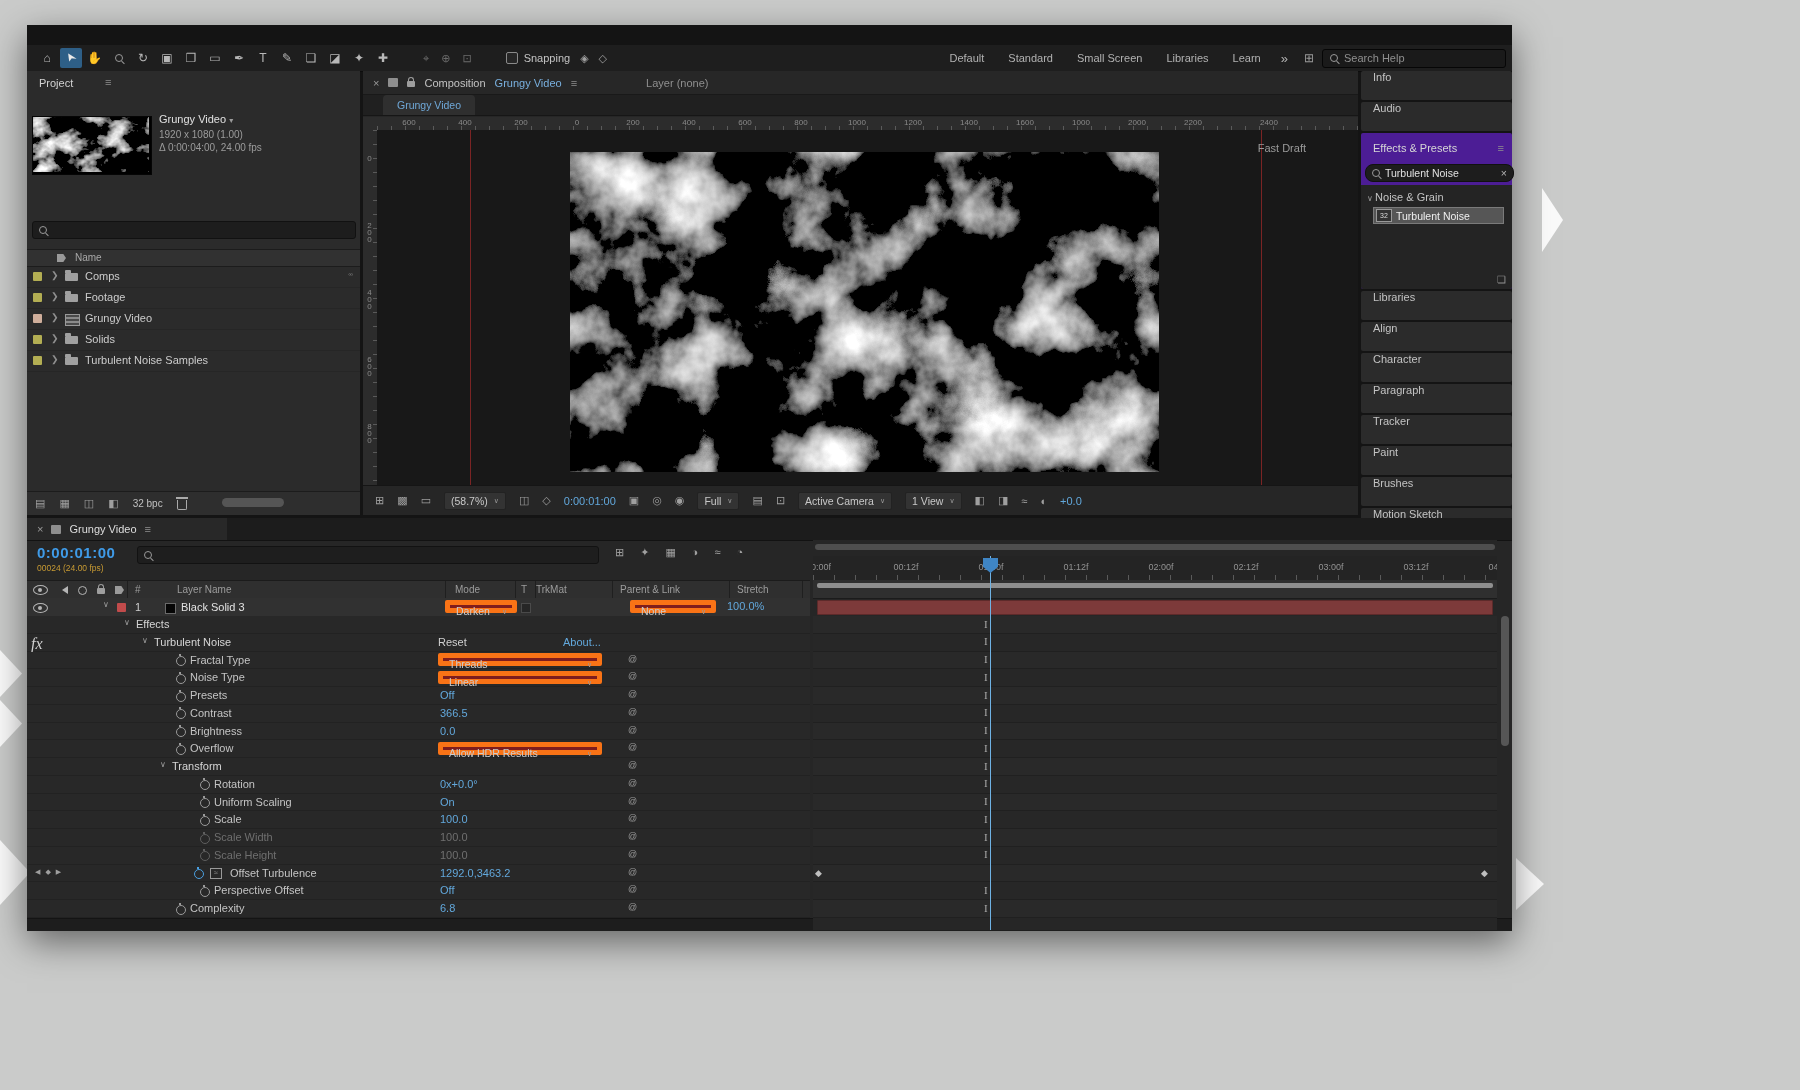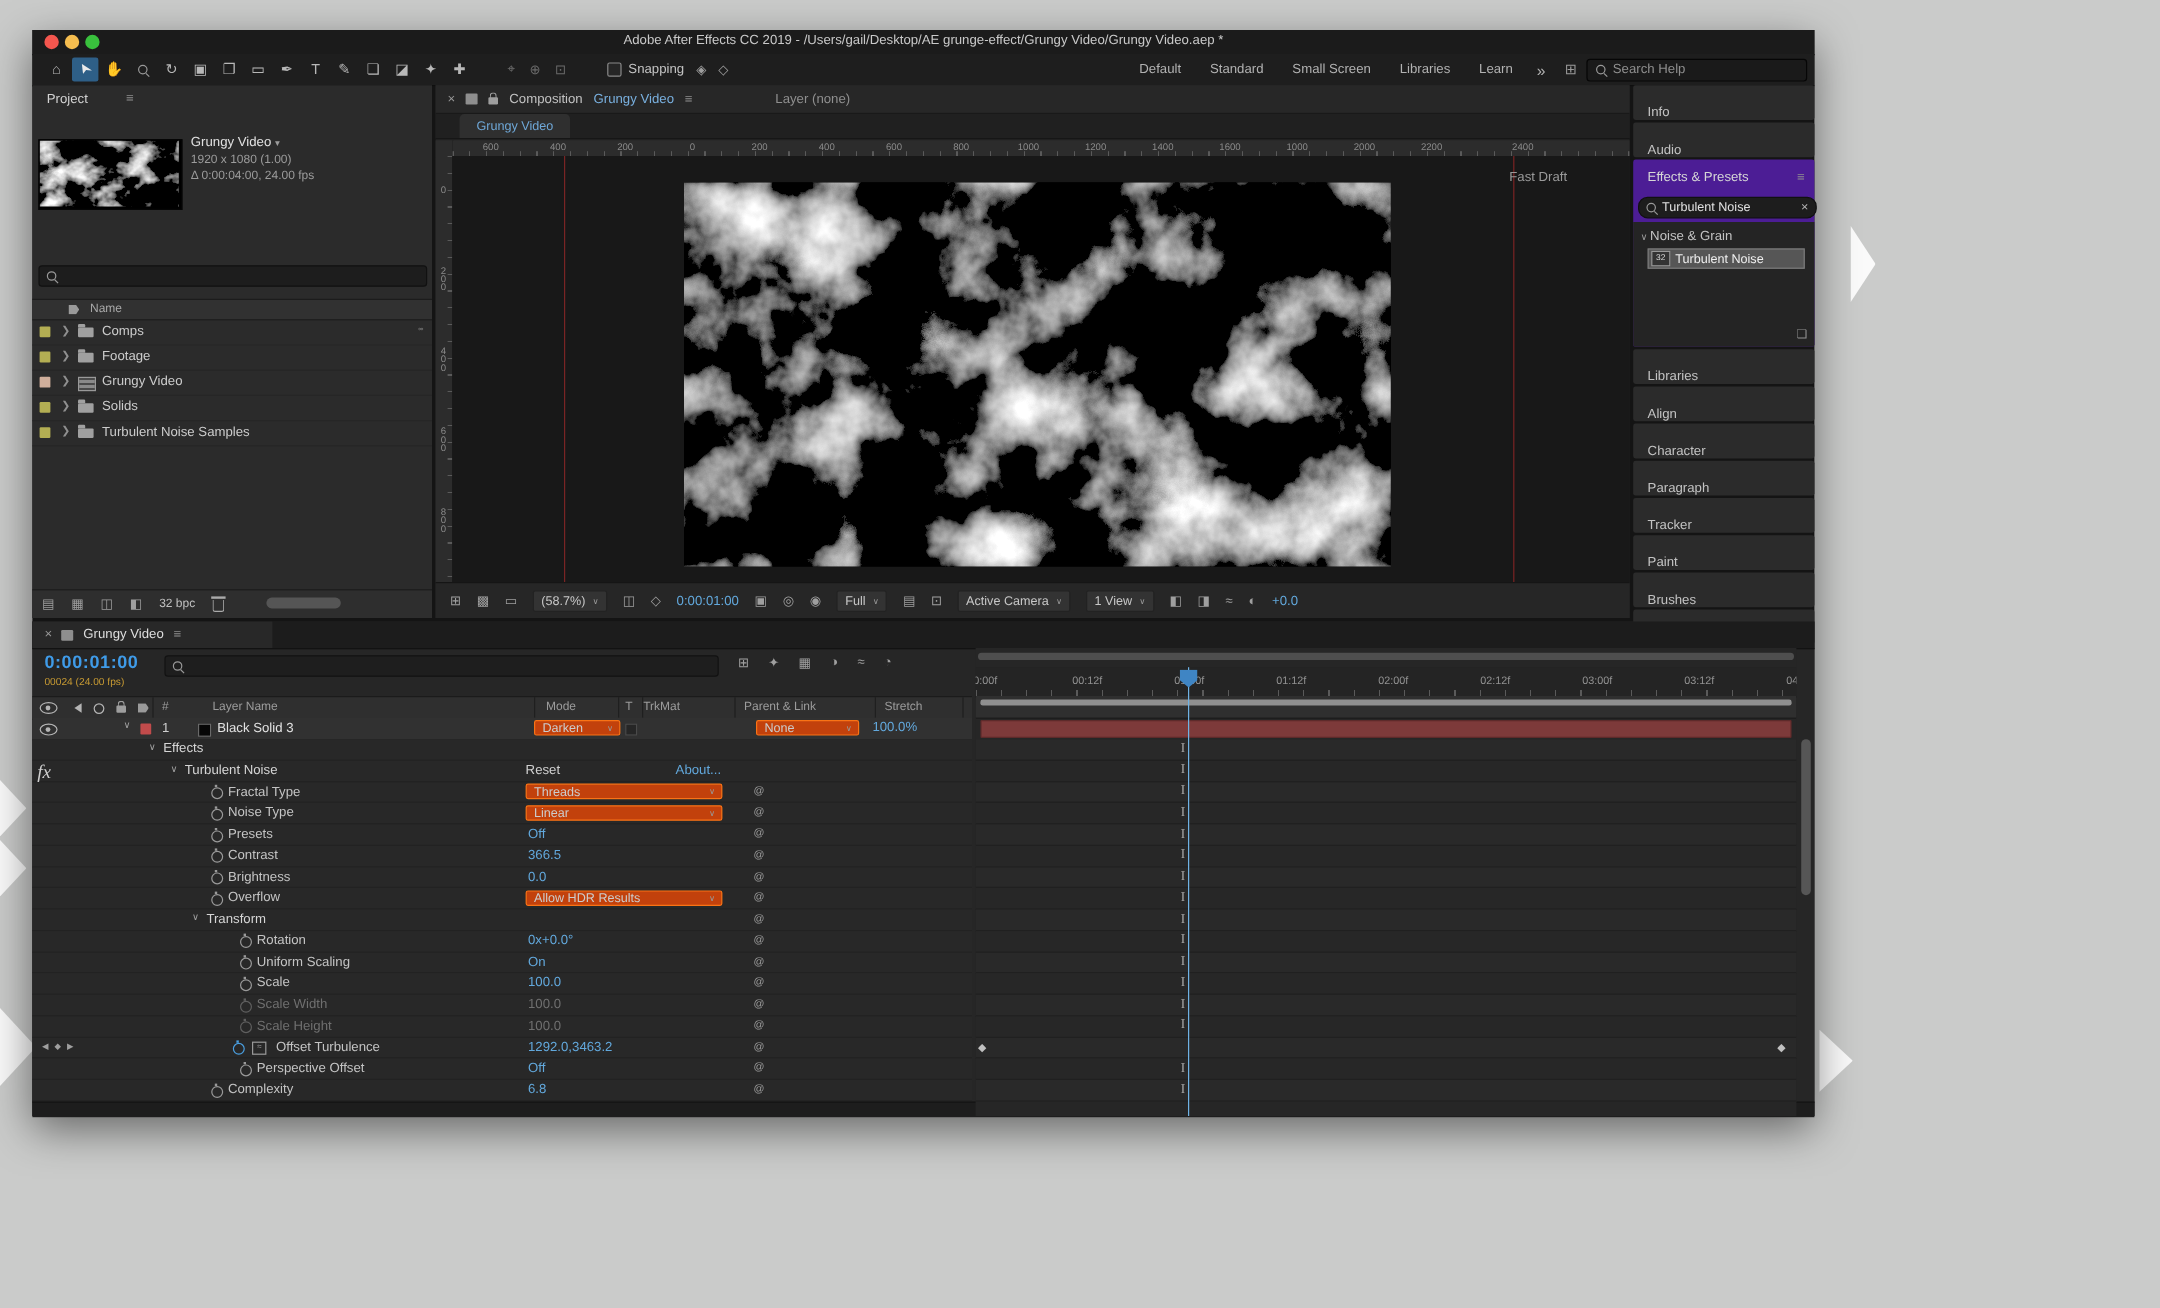--- a/index.html
+++ b/index.html
@@ -84,21 +84,21 @@
   .viewport{position:absolute;left:14px;top:59px;width:981px;height:355px;background:#181818;overflow:hidden}
   .noisewrap{position:absolute;left:193px;top:22px;width:589px;height:320px;background:#000}
   .redline{position:absolute;top:0;bottom:0;width:1px;background:#7a2424}
   .fastdraft{position:absolute;right:52px;top:12px;color:#9a9a9a;font-size:11px}
   .cfoot{position:absolute;left:0;top:414px;width:995px;height:30px;background:#262626;border-top:1px solid #151515;display:flex;align-items:center;gap:13px;padding-left:12px;box-sizing:border-box;white-space:nowrap}
   .cfoot .blue{color:#62a8dc}
   .ddmini{display:inline-flex;align-items:center;gap:6px;background:#333;border:1px solid #222;border-radius:2px;height:16px;padding:0 6px;color:#c8c8c8;font-size:10.5px}
   .ddmini::after{content:'∨';font-size:7px;color:#999}
   
   #rightcol{left:1334px;top:46px;width:151px;height:444px;background:transparent}
-  .rpitem{position:relative;height:29px;background:#2b2b2b;border-radius:2px;margin-bottom:2px;display:flex;align-items:flex-end;padding-left:12px;box-sizing:border-box;color:#c3c3c3}
+  .rpitem{position:relative;height:29px;background:#2b2b2b;border-radius:2px;margin-bottom:2px;display:flex;align-items:flex-start;padding-left:12px;box-sizing:border-box;color:#c3c3c3}
   .eppanel{position:relative;background:#4c1d95;border-radius:2px;margin-bottom:2px;height:156px}
   .ephead{position:absolute;left:0;top:0;right:0;height:29px;display:flex;align-items:center;padding-left:12px;color:#d6d6d6}
   .ephead .pm{position:absolute;right:8px;color:#8f8f8f}
   .epsearch{position:absolute;left:4px;top:31px;width:135px;height:16px;background:#1d1d1d;border:1px solid #111;border-radius:8px;display:flex;align-items:center;gap:5px;padding:0 6px;color:#e0e0e0;font-size:10.5px}
   .epx{margin-left:auto;color:#b5b5b5}
   .eptree{position:absolute;left:0;top:52px;right:0;bottom:0;background:#242424;border-radius:0 0 2px 2px}
   .epgroup{position:absolute;left:6px;top:6px;color:#c3c3c3}
   .epgroup::before{content:'∨ ';font-size:8px;color:#9a9a9a}
   .epresult{position:absolute;left:12px;top:22px;width:131px;height:17px;background:#565656;border:1px solid #7a7a7a;display:flex;align-items:center;gap:4px;padding-left:2px;box-sizing:border-box}
   .badge32{width:14px;height:11px;background:#333;border:1px solid #999;color:#ddd;font-size:7px;display:flex;align-items:center;justify-content:center}
@@ -136,21 +136,21 @@
   .rname.grp{color:#d6d6d6}
   .rname.dim{color:#6f6f6f}
   .sw{position:absolute;top:4.5px;width:8px;height:8px;border:1px solid #9a9a9a;border-radius:50%}
   .sw::before{content:'';position:absolute;top:-3px;left:2px;width:2px;height:2px;background:#9a9a9a}
   .sw.dim{border-color:#5f5f5f}.sw.dim::before{background:#5f5f5f}
   .sw.on{border-color:#4a9fe0}.sw.on::before{background:#4a9fe0}
   .gicon{position:absolute;top:3.5px;width:10px;height:9px;border:1px solid #999;color:#999;font-size:7px;line-height:8px;text-align:center}
   .fxbadge{position:absolute;left:4px;top:1px;font-family:"Liberation Serif",serif;font-style:italic;color:#cfcfcf;font-size:16px}
   .pval{position:absolute;left:413px;top:2px;color:#62a8dc;white-space:nowrap}
   .pval.dim{color:#6f6f6f}
-  .ddbox{position:absolute;left:411px;top:1.5px;width:164px;height:13px;background:#c2410c;border:1px solid #f97316;border-radius:2px;color:#cccccc;font-size:10.5px;line-height:13px;padding-left:6px;box-sizing:border-box}
+  .ddbox{position:absolute;left:411px;top:1.5px;width:164px;height:13px;background:#7f1d1d;border:5px solid #f97316;border-radius:2px;color:#cccccc;font-size:10.5px;line-height:13px;padding-left:6px;box-sizing:border-box}
   .ddbox::after{content:'∨';position:absolute;right:5px;top:0;font-size:7px;color:#999}
   .pwhip{position:absolute;left:601px;top:2px;color:#9a9a9a;font-size:9px}
   .rlink{position:absolute;top:2px;color:#d0d0d0}
   .rlink.blue{color:#62a8dc}
   .kfnav{position:absolute;left:8px;top:3px;color:#9f9f9f;font-size:7px;letter-spacing:5px}
   
   #graph{position:absolute;left:786px;top:22px;width:684px;height:390px;background:#262626;overflow:hidden}
   .tnav{position:absolute;left:2px;top:4px;right:2px;height:6px;background:#4e4e4e;border-radius:3px}
   .truler{position:absolute;left:0;top:16px;width:100%;height:24px;background:#242424;border-bottom:1px solid #171717}
   .truler::after{content:'';position:absolute;left:0;right:0;bottom:0;height:5px;background:repeating-linear-gradient(90deg,#5a5a5a 0 1px,transparent 1px 21px)}
@@ -172,26 +172,20 @@
 <body>
 
 <div class="deco" style="left:0;top:650px;width:22px;height:47px;clip-path:polygon(0 0,100% 50%,0 100%)"></div>
 <div class="deco" style="left:0;top:700px;width:22px;height:47px;clip-path:polygon(0 0,100% 50%,0 100%)"></div>
 <div class="deco" style="left:0;top:840px;width:30px;height:65px;clip-path:polygon(0 0,100% 50%,0 100%)"></div>
 <div class="deco" style="left:1542px;top:188px;width:21px;height:64px;clip-path:polygon(0 0,100% 50%,0 100%)"></div>
 <div class="deco" style="left:1516px;top:858px;width:28px;height:52px;clip-path:polygon(0 0,100% 50%,0 100%)"></div>
 
 <div class="window">
 
-  <div class="titlebar">
-    <span class="tl r"></span>
-    <span class="tl y"></span>
-    <span class="tl g"></span>
-    <div class="wtitle">Adobe After Effects CC 2019 - /Users/gail/Desktop/AE grunge-effect/Grungy Video/Grungy Video.aep *</div>
-  </div>
 
   <div class="toolbar">
     <span style="width:8px"></span>
     <span id="tools"><span class="tool">⌂</span><span class="tool sel">
           <i class="rot">➤</i>
         </span><span class="tool">✋</span><span class="tool">
           <i class="mag"></i>
         </span><span class="tool">↻</span><span class="tool">▣</span><span class="tool">❐</span><span class="tool">▭</span><span class="tool">✒</span><span class="tool">T</span><span class="tool">✎</span><span class="tool">❏</span><span class="tool">◪</span><span class="tool">✦</span><span class="tool">✚</span></span>
     <span id="xtools" style="margin-left:28px;display:inline-flex;gap:12px">
         <span class="dimtool">⌖</span>

